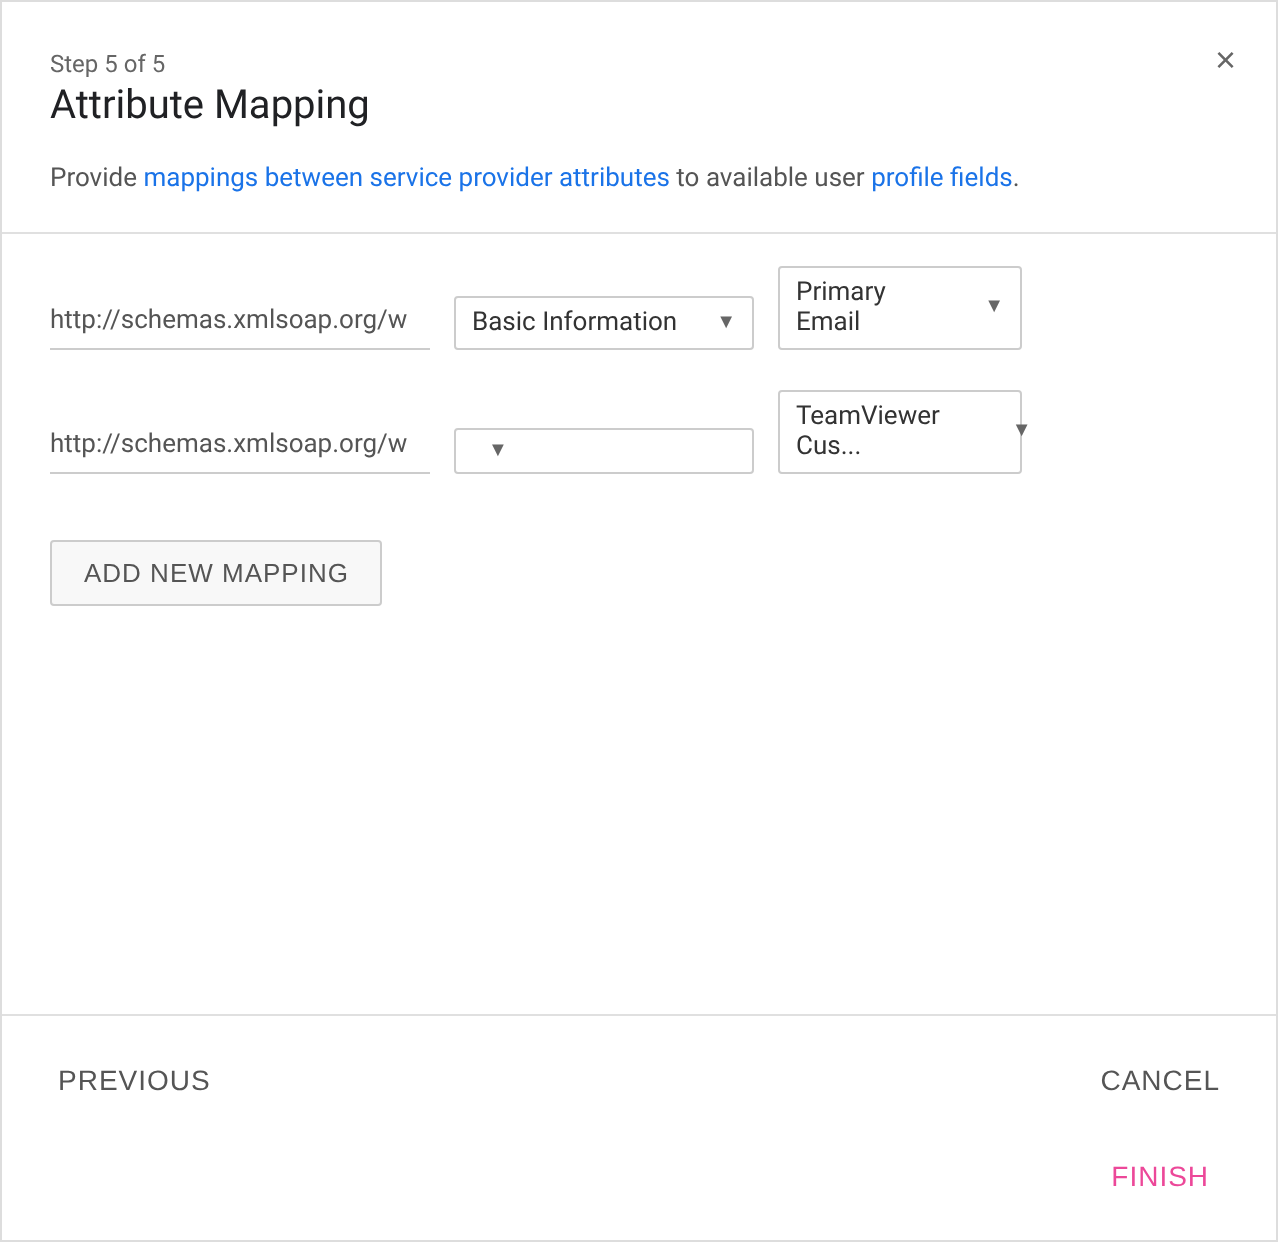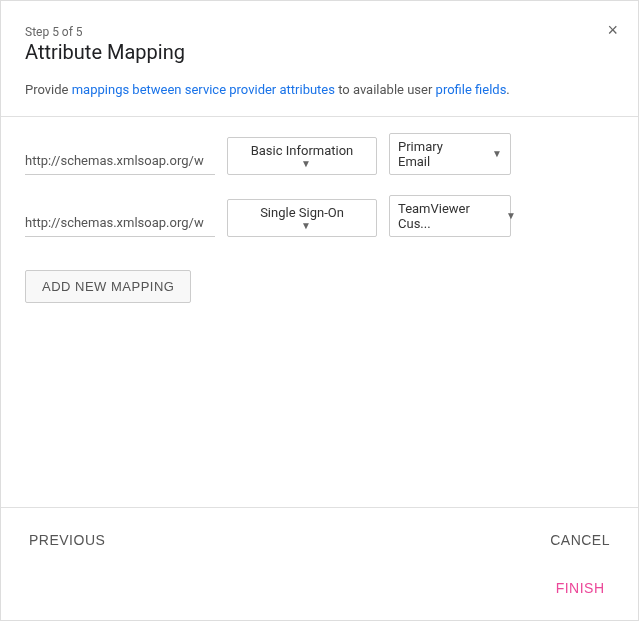--- a/index.html
+++ b/index.html
@@ -94,21 +94,20 @@
     .mapping-select-label {
       flex: 1;
     }
     .mapping-select-arrow {
       margin-left: 8px;
       color: #666;
       font-size: 10px;
     }
     .select-category {
       width: 150px;
-      flex-direction: column;
     }
     .select-field {
       width: 122px;
       gap: 28px;
     }
     .add-mapping-btn {
       margin-top: 13px;
       margin-bottom: 20px;
       padding: 8px 16px;
       border: 1px solid #ccc;
@@ -189,21 +188,20 @@
         <span class="mapping-select-arrow">▼</span>
       </div>
     </div>
 
     
     <div class="mapping-row">
       <div class="mapping-url">
         <span>http://schemas.xmlsoap.org/w</span>
       </div>
       <div class="mapping-select select-category">
-        <span class="mapping-select-label">Single Sign-On</span>
         <span class="mapping-select-arrow">▼</span>
       </div>
       <div class="mapping-select select-field">
         <span class="mapping-select-label">TeamViewer Cus...</span>
         <span class="mapping-select-arrow">▼</span>
       </div>
     </div>
 
     <button class="add-mapping-btn">ADD NEW MAPPING</button>
   </div>

